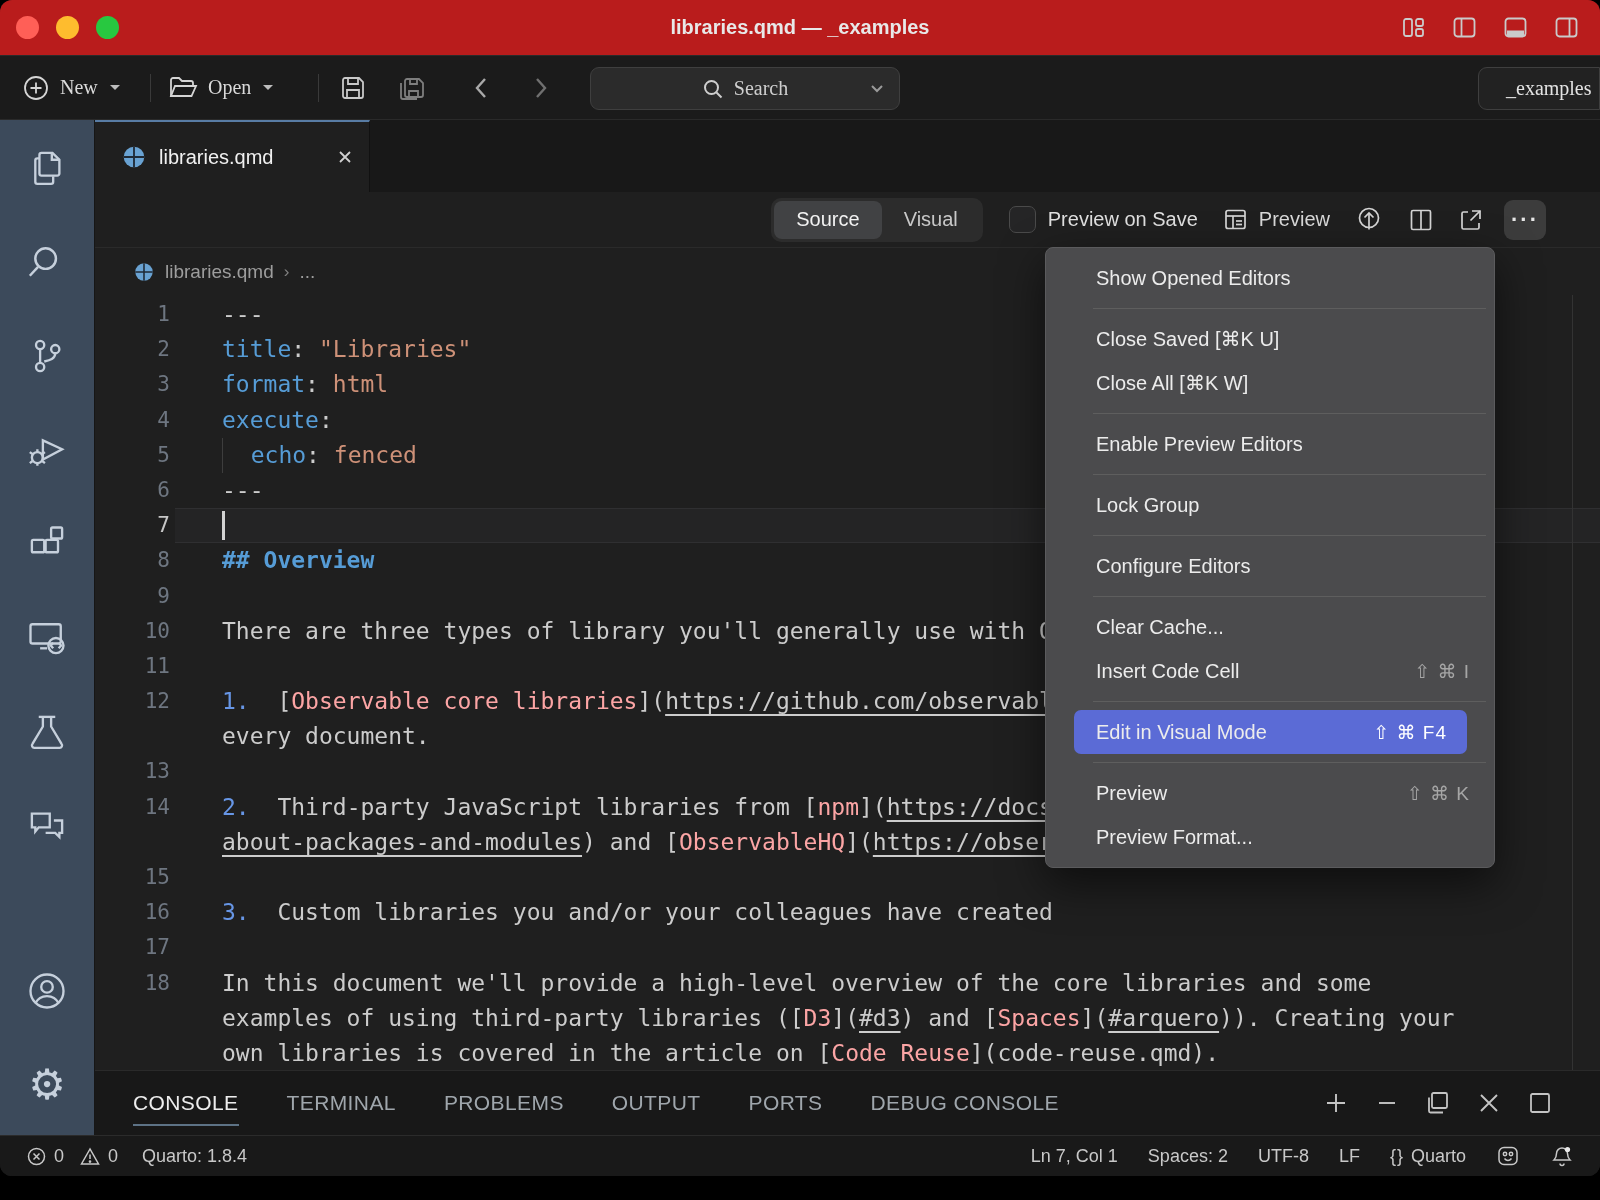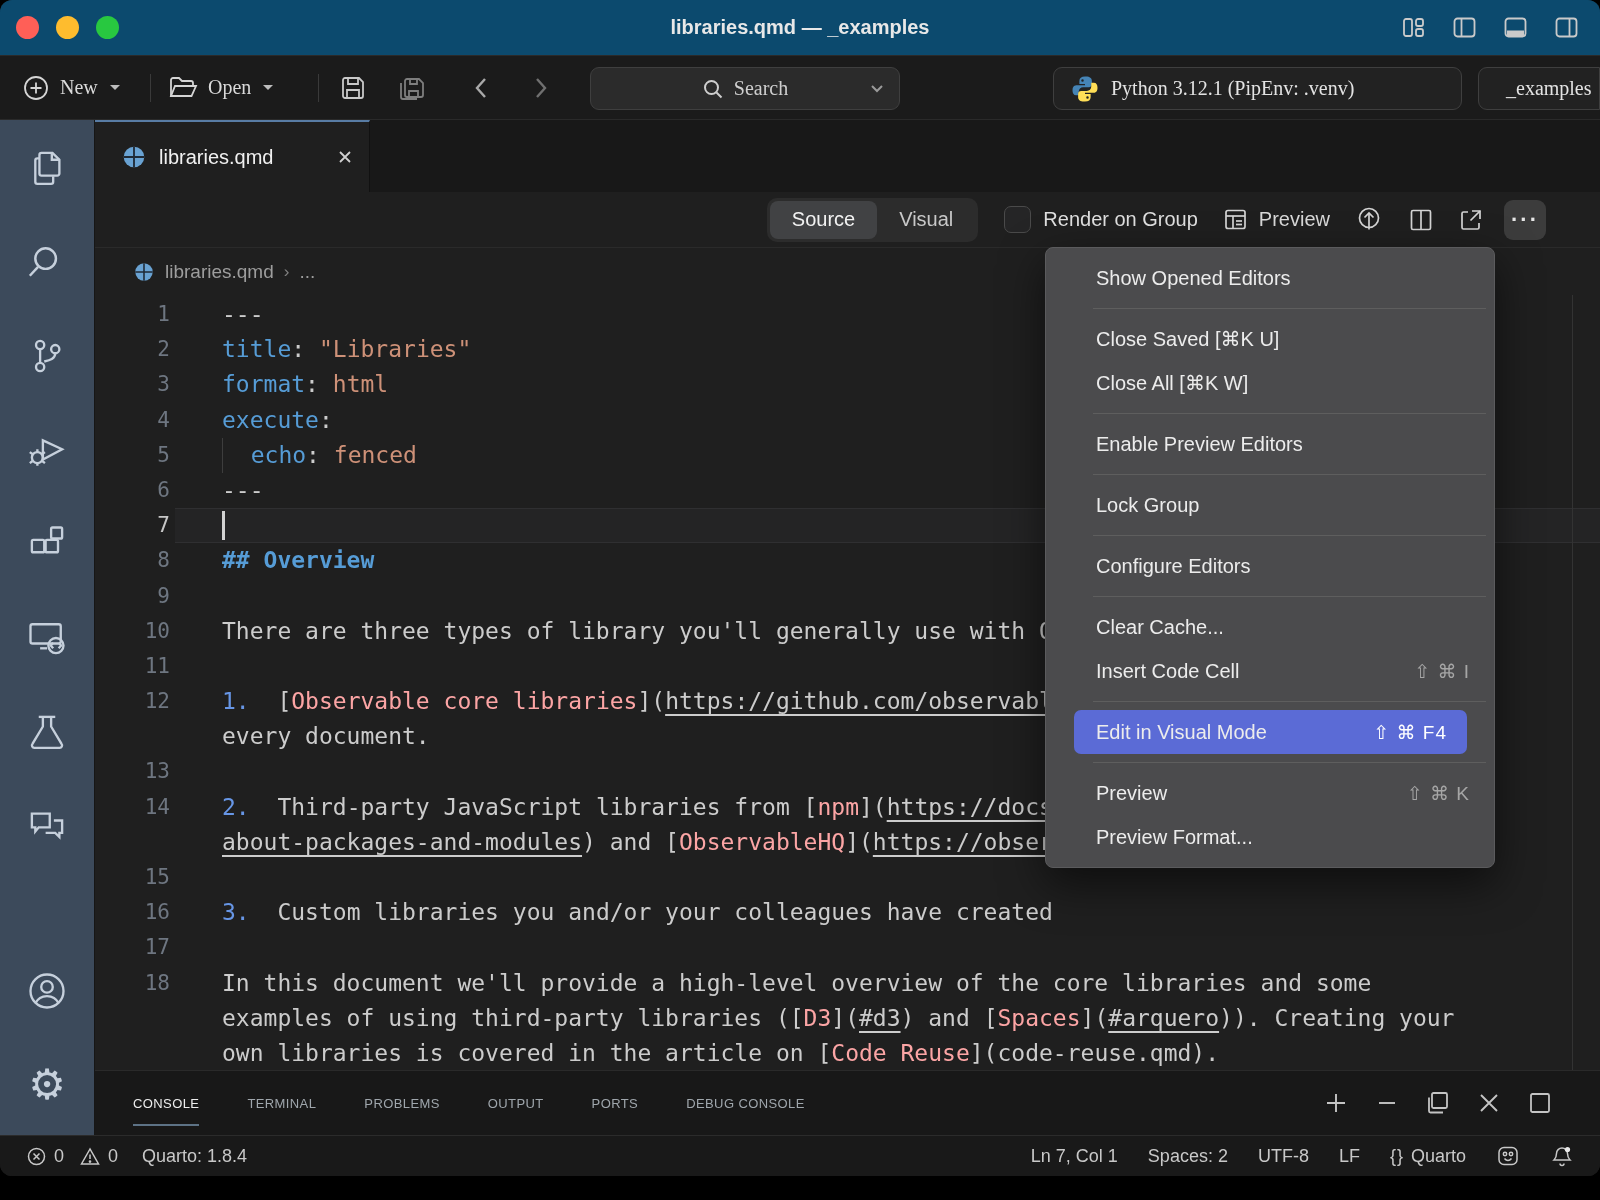--- a/index.html
+++ b/index.html
@@ -1,20 +1,20 @@
 <!DOCTYPE html>
 <html><head>
 <meta charset="utf-8">
 <style>
   * { box-sizing: border-box; margin: 0; padding: 0; }
   html,body { width:1600px; height:1200px; background:#000; font-family:"Liberation Sans",sans-serif; }
   .window { position:relative; width:1600px; height:1176px; border-radius:12px; overflow:hidden; background:#1F1F1F; }
 
   
-  .titlebar { position:relative; height:55px; background:#0c4a6e;text-decoration:underline; }
+  .titlebar { position:relative; height:55px; background:#b91c1c;text-decoration:underline; }
   .traffic { position:absolute; left:16px; top:16px; display:flex; gap:17px; }
   .light { width:23px; height:23px; border-radius:50%; }
   .title { position:absolute; left:0; right:0; top:0; height:55px; line-height:55px; text-align:center; font-size:20px; font-weight:700; color:#E8E8E8; }
   .win-icons { position:absolute; right:20px; top:14px; display:flex; gap:24px; }
   .win-icons svg { display:block; }
 
   
   .toolbar { position:relative; height:65px; background:#1B1B1B; border-top:1px solid #2A2A2A; border-bottom:1px solid #2A2A2A;font-family:Liberation Serif, serif; }
   .tbtn { position:absolute; top:0; height:63px; display:flex; align-items:center; gap:10px; color:#DADADA; font-size:20px; cursor:default; }
   .tsep { position:absolute; top:18px; width:1px; height:28px; background:#3A3A3A; }
@@ -61,21 +61,21 @@
   .row.current .gut { color:#C6C6C6; }
   .txt { position:relative; z-index:1; padding-left:52px; }
   .cursor { position:absolute; z-index:2; left:127px; top:3px; width:2.5px; height:29px; background:#D2D2D2; }
   .guide { display:inline-block; width:0; height:35px; border-left:1px solid #3D3D3D; vertical-align:top; }
   .c-p { color:#CCCCCC; } .c-k { color:#569CD6; } .c-s { color:#CE9178; }
   .c-h { color:#569CD6; font-weight:bold; } .c-m { color:#6796E6; } .c-l { color:#fca5a5;margin-top:33px; }
   .c-u { color:#CCCCCC; text-decoration:underline; text-underline-offset:5px; }
 
   
   .panelbar { position:relative; height:65px; background:#181818; border-top:1px solid #2A2A2A; display:flex; align-items:center; gap:48px; padding-left:38px; }
-  .ptab { position:relative; height:100%; display:flex; align-items:center; font-size:13px; letter-spacing:.4px; color:#9FA6AC; }
+  .ptab { position:relative; height:100%; display:flex; align-items:center; font-size:21px; letter-spacing:.4px; color:#9FA6AC; }
   .ptab.active { color:#EDEDED; }
   .ptab.active::after { content:''; position:absolute; left:0; right:0; bottom:9px; height:2.5px; background:#5D7285; }
   .panel-icons { position:absolute; right:45px; top:0; height:100%; display:flex; align-items:center; gap:21px; }
   .panel-icons svg { display:block; }
 
   
   .statusbar { height:41px; background:#191919; border-top:1px solid #2B2B2B; display:flex; align-items:center; padding:0 26px; color:#C8C8C8; font-size:18px; }
   .sitem { display:flex; align-items:center; gap:7px; margin-right:24px; }
   .sright { margin-left:auto; display:flex; align-items:center; gap:30px; }
   .sright .sitem { margin-right:0; }
@@ -180,27 +180,20 @@
     </div>
     <div class="searchbox">
       <svg width="22" height="22" viewBox="0 0 22 22" fill="none" stroke="#CFCFCF" stroke-width="2">
           <circle cx="9.5" cy="9.5" r="6.5"></circle>
           <line x1="14.5" y1="14.5" x2="19.5" y2="19.5"></line>
         </svg>
       <span>Search</span>
       <svg class="chev" width="16" height="12" viewBox="0 0 16 12" fill="none" stroke="#9A9A9A" stroke-width="2">
           <path d="M3 4l5 5 5-5"></path>
         </svg>
-    </div>
-    <div class="pillbtn" style="left:1053px; width:409px">
-      <svg width="30" height="30" viewBox="0 0 48 48">
-        <path fill="#4584b6" d="M24 4c-6 0-9 2.6-9 7v5h9v2H10c-4.4 0-6 3.4-6 8 0 4.7 1.6 8 6 8h4v-6c0-4 3-7 7-7h9c3.3 0 5-2 5-5v-5c0-4.4-3.6-7-9-7h-2zm-4 4.5a2 2 0 1 1 0 4 2 2 0 0 1 0-4z"></path>
-        <path fill="#ffde57" d="M24 44c6 0 9-2.6 9-7v-5h-9v-2h14c4.4 0 6-3.4 6-8 0-4.7-1.6-8-6-8h-4v6c0 4-3 7-7 7h-9c-3.3 0-5 2-5 5v5c0 4.4 3.6 7 9 7h2zm4-4.5a2 2 0 1 1 0-4 2 2 0 0 1 0 4z"></path>
-      </svg>
-      <span>Python 3.12.1 (PipEnv: .venv)</span>
     </div>
     <div class="pillbtn" style="left:1478px; width:122px; border-radius:9px 0 0 9px">
       <svg width="28" height="24" viewBox="0 0 28 24" fill="none" stroke="#D5D5D5" stroke-width="1.8">
           <path d="M3 20V5a1.5 1.5 0 0 1 1.5-1.5H11l2.5 3h10A1.5 1.5 0 0 1 25 8v12a1.5 1.5 0 0 1-1.5 1.5h-19A1.5 1.5 0 0 1 3 20z"></path>
         </svg>
       <span>_examples</span>
     </div>
   </div>
 
   <div class="mid">
@@ -294,21 +287,21 @@
           </span>
         </div>
       </div>
 
       <div class="actionbar">
         <div class="segctl">
           <div class="seg active">Source</div>
           <div class="seg">Visual</div>
         </div>
         <div class="checkbox"></div>
-        <span class="ros-label">Render on Group</span>
+        <span class="ros-label">Preview on Save</span>
         <div class="act-ico">
           <svg width="27" height="27" viewBox="0 0 27 27" fill="none" stroke="#D4D4D4" stroke-width="1.7">
               <rect x="4" y="4.5" width="19" height="18" rx="2"></rect>
               <line x1="4" y1="10" x2="23" y2="10"></line>
               <line x1="11" y1="10" x2="11" y2="22.5"></line>
               <line x1="14" y1="15" x2="20" y2="15"></line>
               <line x1="14" y1="18.5" x2="20" y2="18.5"></line>
             </svg>
           <span>Preview</span>
         </div>

